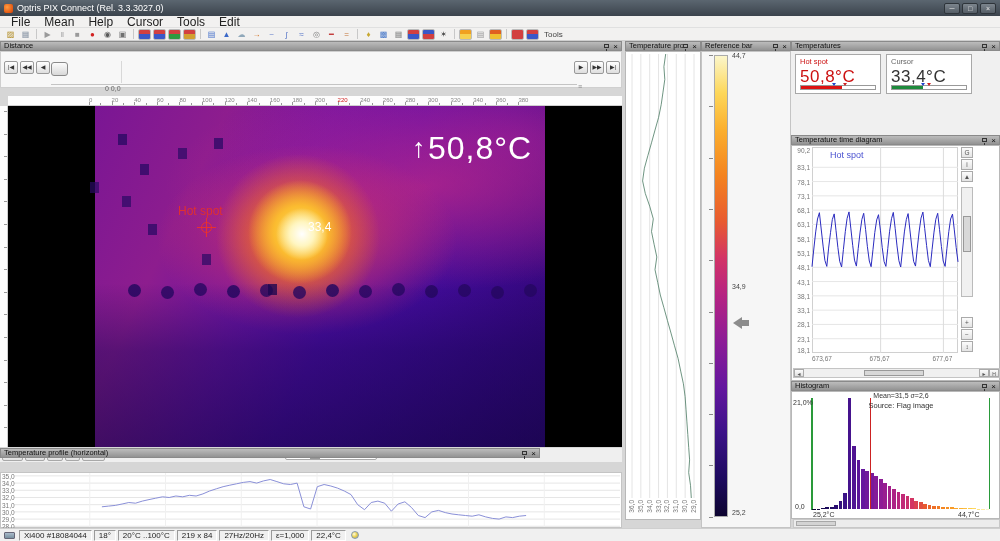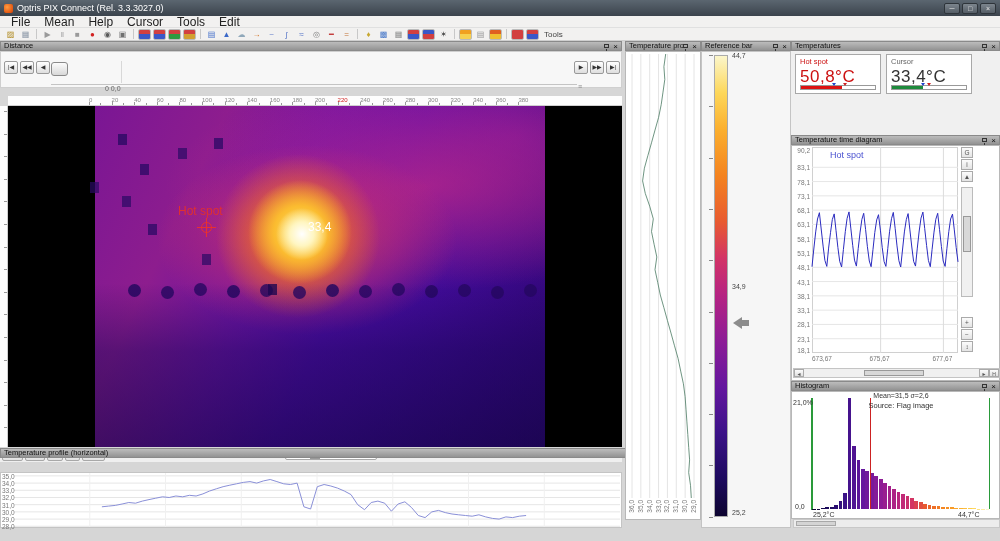--- a/index.html
+++ b/index.html
@@ -286,37 +286,41 @@
       <div class="vtick" style="top: 253.6px;"></div>
       <div class="vtick" style="top: 276.2px;"></div>
       <div class="vtick" style="top: 298.8px;"></div>
       <div class="vtick" style="top: 321.4px;"></div>
     </div>
   <div id="viewport">
     <div id="thermal-img"></div>
     <div id="padrow"></div>
     <div id="clustr"></div>
     <div id="thermal-dark"></div>
+    <div id="bigtemp">
+      <span class="arr">↑</span>
+      <span class="val">50,8°C</span>
+    </div>
     <div id="hslabel">Hot spot</div>
     <div class="cross"></div>
     <div id="curval">33,4</div>
   </div>
   <div id="tctrl">
 
   <div class="tbtn accent">Max</div>
       <div class="tbtn">&lt;1&gt;</div>
       <div class="tbtn">1x</div>
       <div class="tbtn">3x</div>
       <div class="tbtn accent">OPT</div>
       <div id="tscroll">
         <div class="thumb"></div>
       </div>
     </div>
 
-  <div class="phead" style="left:0;top:448px;width:689px">
+  <div class="phead" style="left:0;top:448px;width:540px">
     <span class="ttl">Temperature profile (horizontal)</span>
     <span class="pin"></span>
     <span class="xbtn">×</span>
   </div>
   <div id="ph-chart"></div>
   <svg id="ph-svg" style="left:14px;top:473px" width="606" height="54" viewBox="0 0 606 54">
       <line x1="0" y1="2.8799999999999897" x2="606" y2="2.8799999999999897" stroke="#e6e6e6" stroke-width="1"></line>
       <line x1="0" y1="10.07999999999999" x2="606" y2="10.07999999999999" stroke="#e6e6e6" stroke-width="1"></line>
       <line x1="0" y1="17.279999999999987" x2="606" y2="17.279999999999987" stroke="#e6e6e6" stroke-width="1"></line>
       <line x1="0" y1="24.47999999999999" x2="606" y2="24.47999999999999" stroke="#e6e6e6" stroke-width="1"></line>
@@ -547,14 +551,25 @@
   <div id="hg-mean">Mean=31,5 σ=2,6</div>
   <div id="hg-src">Source:  Flag image</div>
   <div id="hg-ymax">21,0%</div>
   <div id="hg-ymin">0,0</div>
   <div id="hg-xmin">25,2°C</div>
   <div id="hg-xmax">44,7°C</div>
   <div id="hg-scroll">
       <div class="thumb"></div>
     </div>
 
+  <div id="statusbar">
+      <div class="plug"></div>
+      <div class="scell">Xi400 #18084044</div>
+      <div class="scell">18°</div>
+      <div class="scell">20°C ..100°C</div>
+      <div class="scell">219 x 84</div>
+      <div class="scell">27Hz/20Hz</div>
+      <div class="scell">ε=1,000</div>
+      <div class="scell">22,4°C</div>
+      <div class="bulb"></div>
+    </div>
 
 </div>
 
 </body></html>

